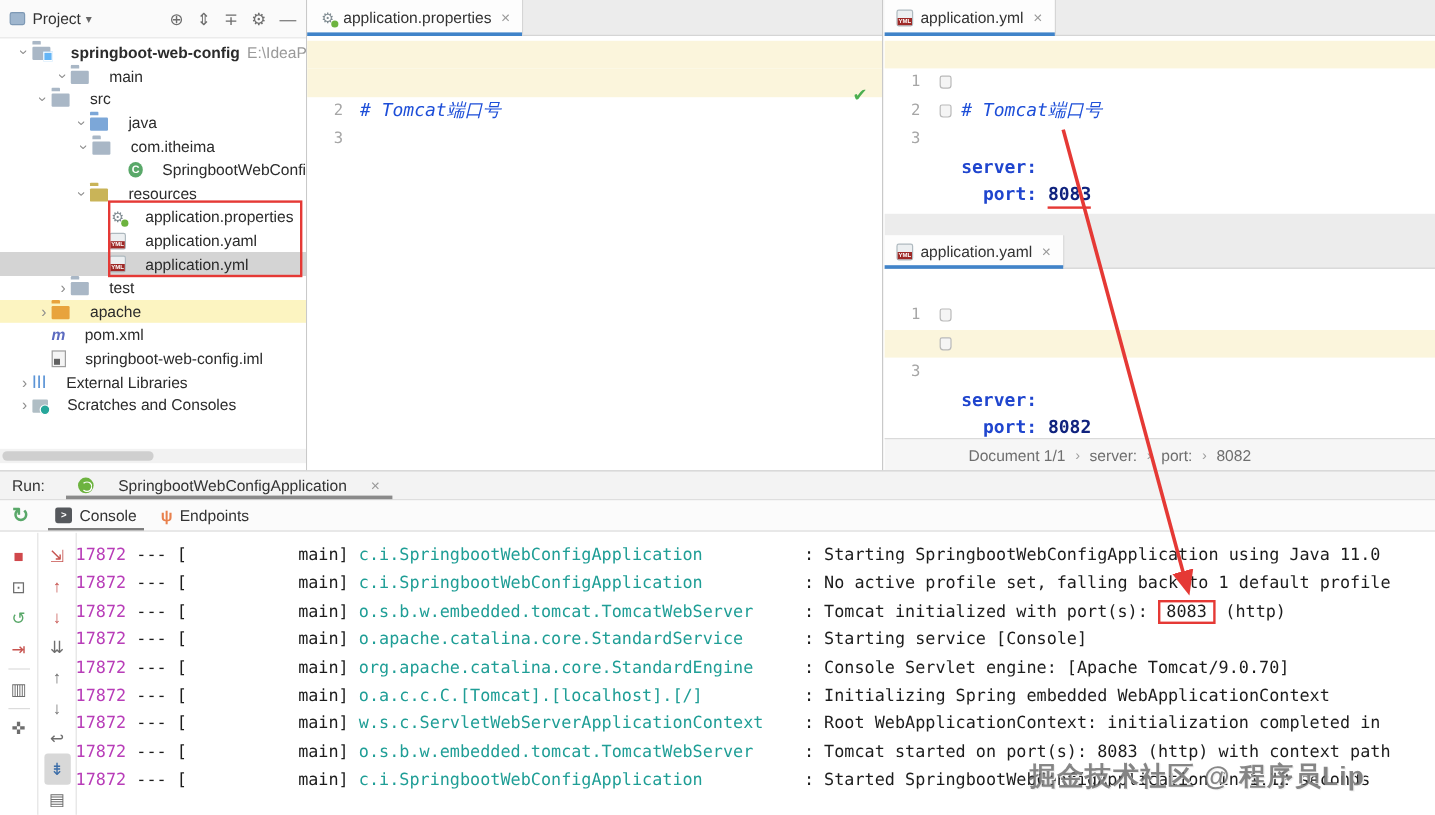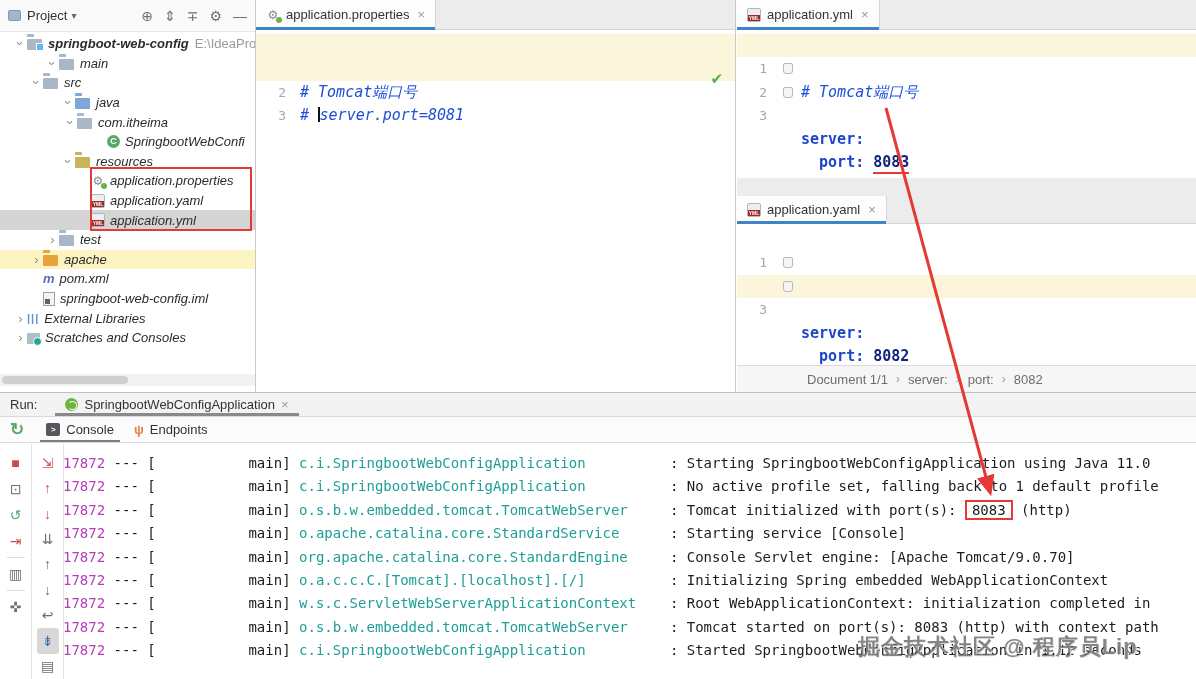--- a/index.html
+++ b/index.html
@@ -15,21 +15,21 @@
                           border-radius:2px; margin-right:6px; }
   #ppl-header .caret { color:#666; margin-left:4px; font-size:10px; }
   #ppl-header .hicons { margin-left:auto; display:flex; gap:11px; color:#6E6E6E; font-size:14px; }
   #ppl-header .hicons span { cursor:default; }
   #tree { position:absolute; top:34px; left:0; right:0; font-size:13px; color:#2B2B2B; }
   .tree-row { display:flex; align-items:center; height:19.6px; white-space:nowrap; overflow:hidden; }
   .tree-row.selected { background:#D4D4D4; }
   .tree-row.yellow { background:#FCF4C1; }
   .tree-row .arrow { width:13px; color:#8E8E8E; font-size:13px; display:inline-block; text-align:center; flex:none;}
   .tree-row .arrow.open { transform:rotate(90deg); }
-  .tree-row .label { margin-left:5px;font-style:italic; }
+  .tree-row .label { margin-left:16px; }
   .tree-row .label.bold { font-weight:bold; }
   .tree-row .extra { margin-left:6px; color:#9A9A9A; }
   
   .ticon { width:16px; height:13px; position:relative; flex:none; display:inline-block; }
   .folder { background:#A9B7C6; border-radius:1px; height:11px; margin-top:2px; }
   .folder::before { content:""; position:absolute; top:-3px; left:0; width:7px; height:3px;
                     background:inherit; border-radius:1px 1px 0 0; }
   .folder.src-blue { background:#7CA7D8; }
   .folder.orange { background:#E8A33D; }
   .folder.resources { background:#C9B458; }
@@ -87,21 +87,21 @@
   #yaml-strip .etab { height:27px; }
   #breadcrumb { position:absolute; left:0; right:0; bottom:0; height:27px; background:#F6F6F6;
                 border-top:1px solid #DADADA; display:flex; align-items:center; gap:8px;
                 padding-left:70px; font-size:13px; color:#6E6E6E; }
   #breadcrumb .sep { color:#9E9E9E; font-size:12px; }
 
   
   #run-panel { position:absolute; left:0; top:392px; width:1196px; height:287px; border-top:1px solid #C0C0C0; background:#fff;}
   #run-header { height:24px; background:#F3F3F3; border-bottom:1px solid #D9D9D9; display:flex; align-items:center; font-size:13px; color:#333;}
   #run-header .runlabel { margin-left:10px; }
-  #run-tab { display:flex; align-items:center; gap:6px; margin-left:18px; height:100%; padding:0 10px; position:relative; }
+  #run-tab { display:flex; align-items:center; gap:20px; margin-left:18px; height:100%; padding:0 10px; position:relative; }
   #run-tab .underline { position:absolute; left:0; right:0; bottom:0; height:3px; background:#8A8A8A; }
   #run-tab .close { color:#999; }
   .spring-dot { width:13px; height:13px; border-radius:50%; background:#6DB33F; position:relative; flex:none;}
   .spring-dot::after { content:""; position:absolute; left:3px; top:3px; width:7px; height:7px;
                        border:1.5px solid #fff; border-radius:50%; border-left-color:transparent; }
   #run-tabsrow { height:26px; background:#FBFBFB; border-bottom:1px solid #DBDBDB; display:flex; align-items:center; font-size:13px; color:#333;}
   #rerun-icon { color:#59A869; font-size:17px; margin:0 12px 0 10px; font-weight:bold; }
   .ctab { display:flex; align-items:center; gap:6px; height:100%; padding:0 10px; position:relative; }
   .ctab .underline { position:absolute; left:4px; right:4px; bottom:0; height:2px; background:#7E7E7E; }
   .term-ic { width:14px; height:13px; background:#55585C; border-radius:2px; color:#fff; font-size:8px;
@@ -262,21 +262,20 @@
       <span class="underline"></span>
     </div>
   </div>
   <div class="editor-body">
     <div class="eline cream" style="margin-top:4px;">
       <span class="lnum">1</span>
       <span class="code cmt"># Tomcat端口号</span>
     </div>
     <div class="eline cream">
       <span class="lnum">2</span>
-      <span class="code cmt"><span># </span><span class="caret-bar"></span><span>server.port=8081</span></span>
     </div>
     <div class="eline">
       <span class="lnum">3</span>
     </div>
     <span id="props-check">✔</span>
   </div>
 </div>
 
 <div id="editor-yml">
   <div class="tabstrip">

